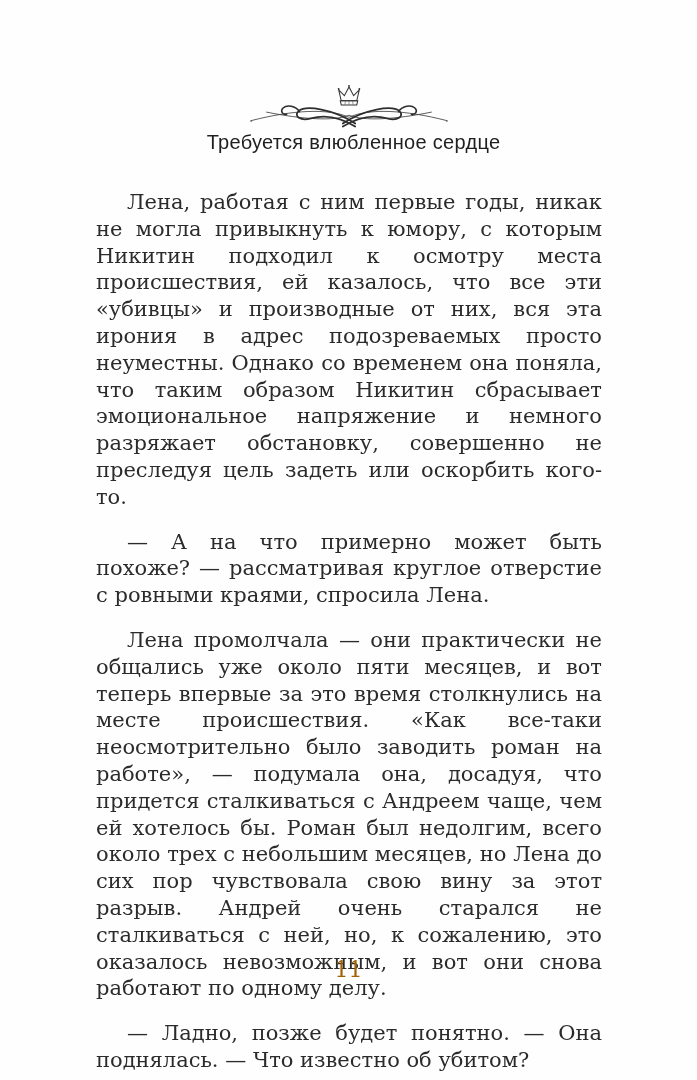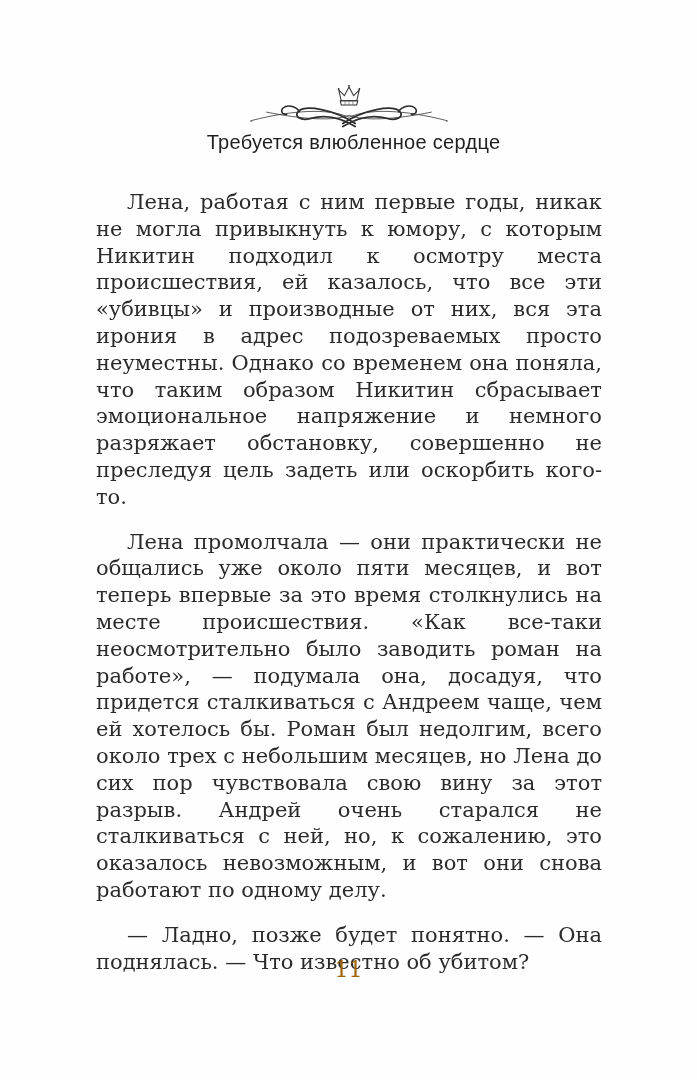--- a/index.html
+++ b/index.html
@@ -93,19 +93,20 @@
         <path d="M104 55 C 96 44, 80 41, 72 48 C 66 54, 71 62, 79 60" stroke-width="3"></path>
         <path d="M296 55 C 304 44, 320 41, 328 48 C 334 54, 329 62, 321 60" stroke-width="3"></path>
       </g>
     </svg>
   </div>
 
   <h1 class="chapter-title">Требуется влюбленное сердце</h1>
 
   <div class="body-text">
       <p>Лена, работая с ним первые годы, никак не могла привыкнуть к юмору, с которым Никитин подходил к осмотру места происшествия, ей казалось, что все эти «убивцы» и производные от них, вся эта ирония в адрес подозреваемых просто неуместны. Однако со временем она поняла, что таким образом Никитин сбрасывает эмоциональное напряжение и немного разряжает обстановку, совершенно не преследуя цель задеть или оскорбить кого-то.</p>
+      <p>— А на что примерно может быть похоже? — рассматривая круглое отверстие с ровными краями, спросила Лена.</p>
       <p>Лена промолчала — они практически не общались уже около пяти месяцев, и вот теперь впервые за это время столкнулись на месте происшествия. «Как все-таки неосмотрительно было заводить роман на работе», — подумала она, досадуя, что придется сталкиваться с Андреем чаще, чем ей хотелось бы. Роман был недолгим, всего около трех с небольшим месяцев, но Лена до сих пор чувствовала свою вину за этот разрыв. Андрей очень старался не сталкиваться с ней, но, к сожалению, это оказалось невозможным, и вот они снова работают по одному делу.</p>
       <p>— Ладно, позже будет понятно. — Она поднялась. — Что известно об убитом?</p>
     </div>
 
   <div class="page-number">11</div>
 
 </div>
 
 </body></html>

